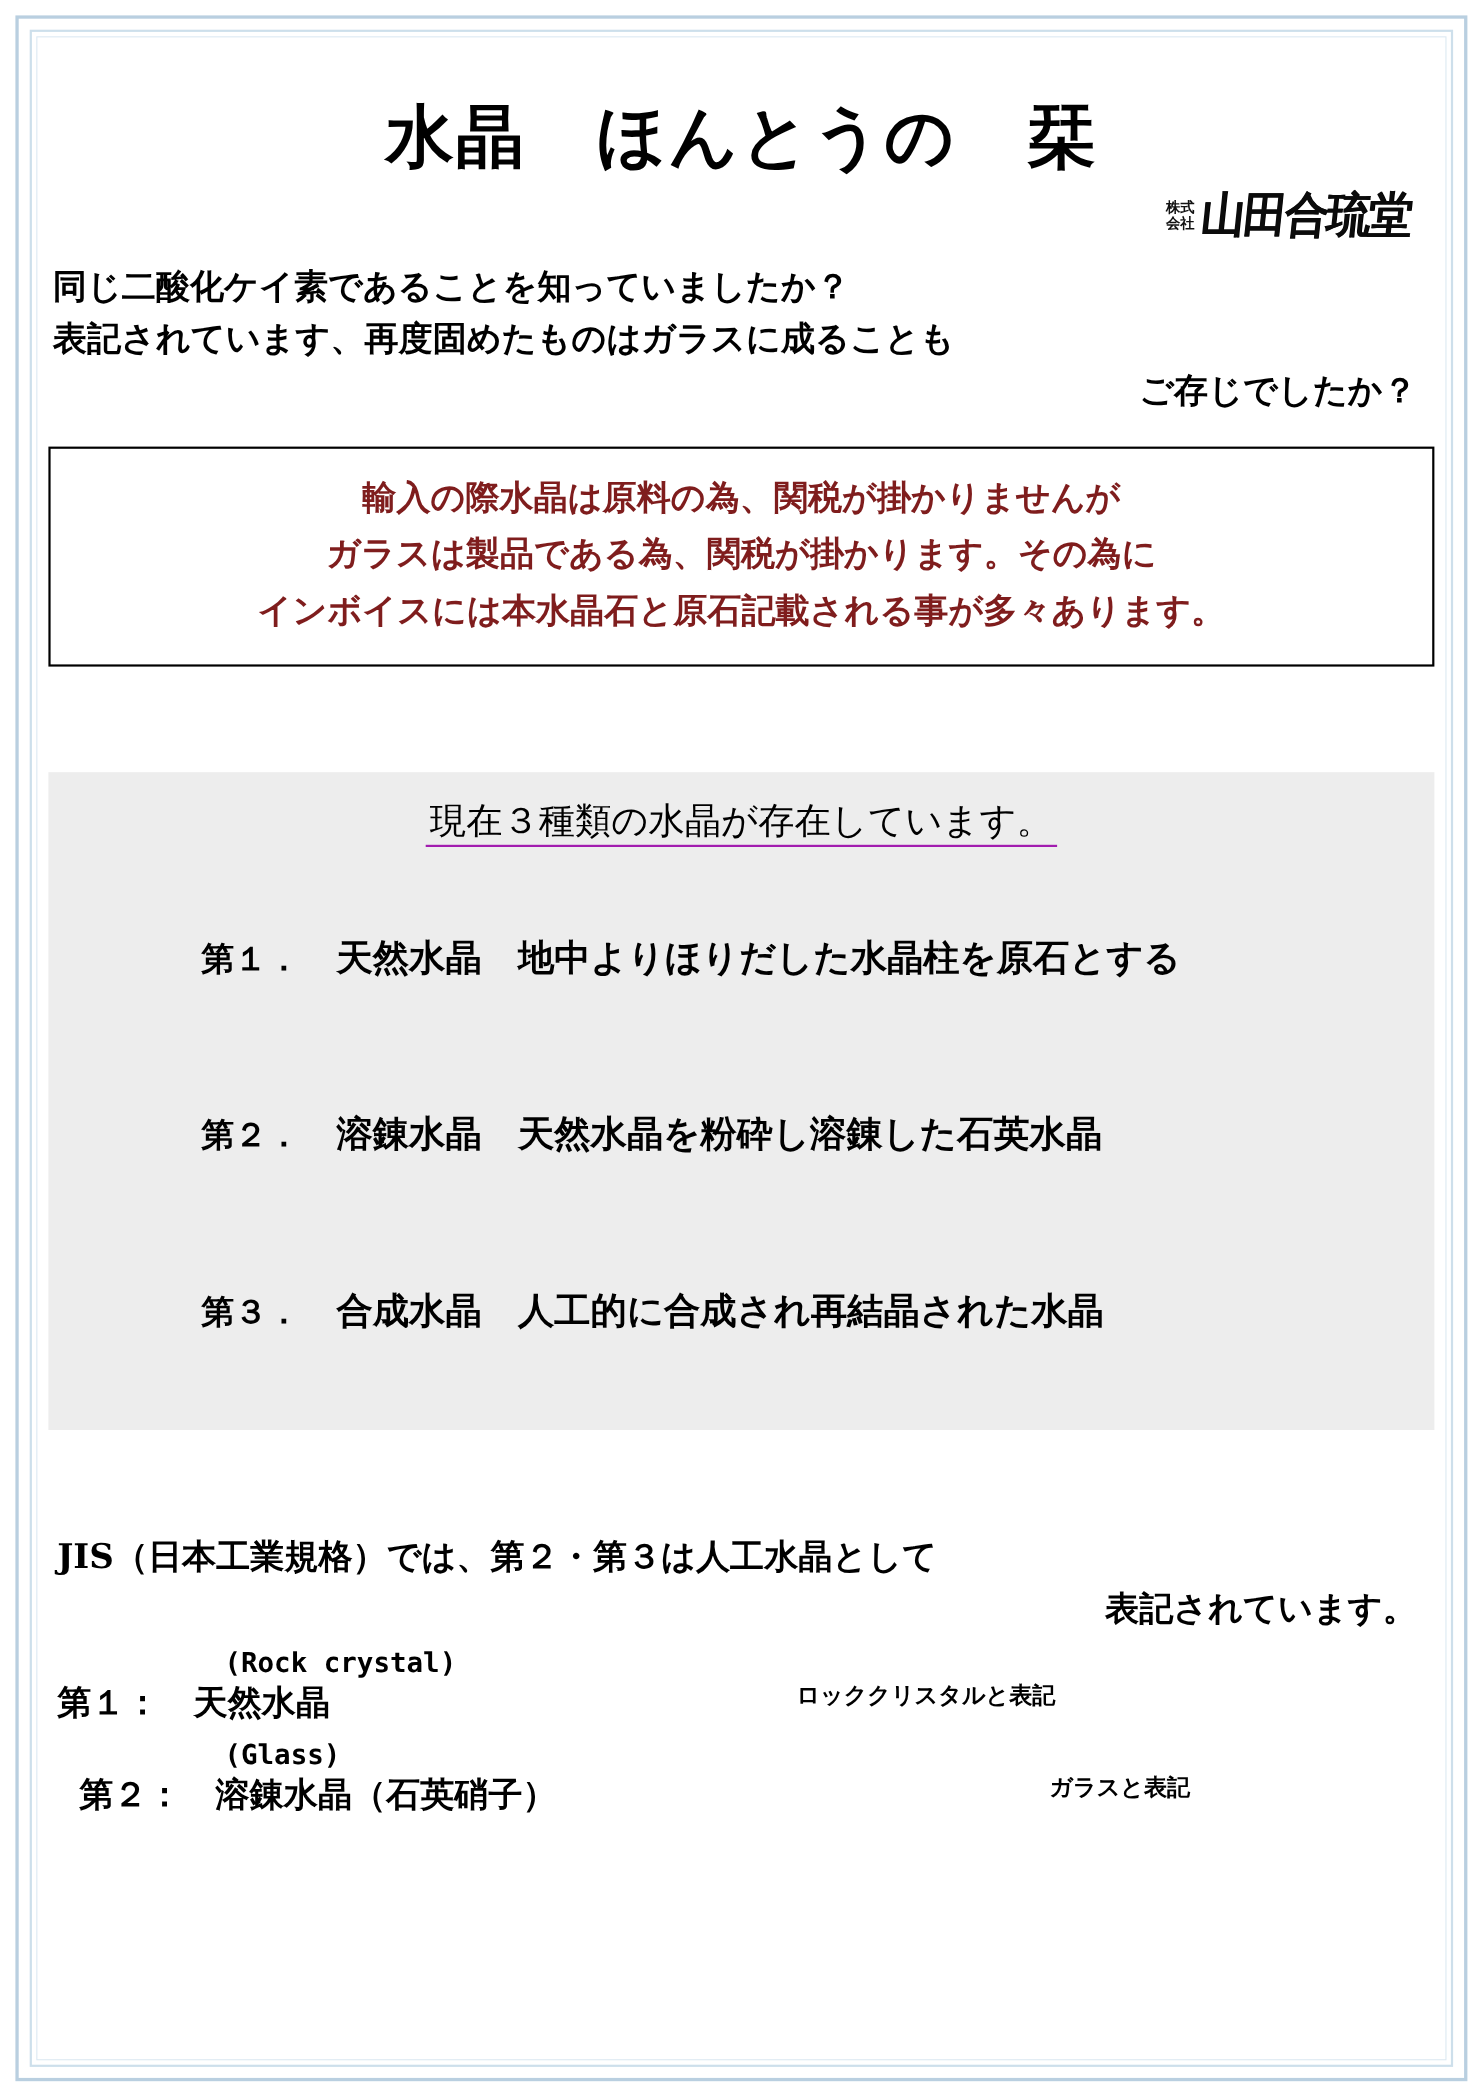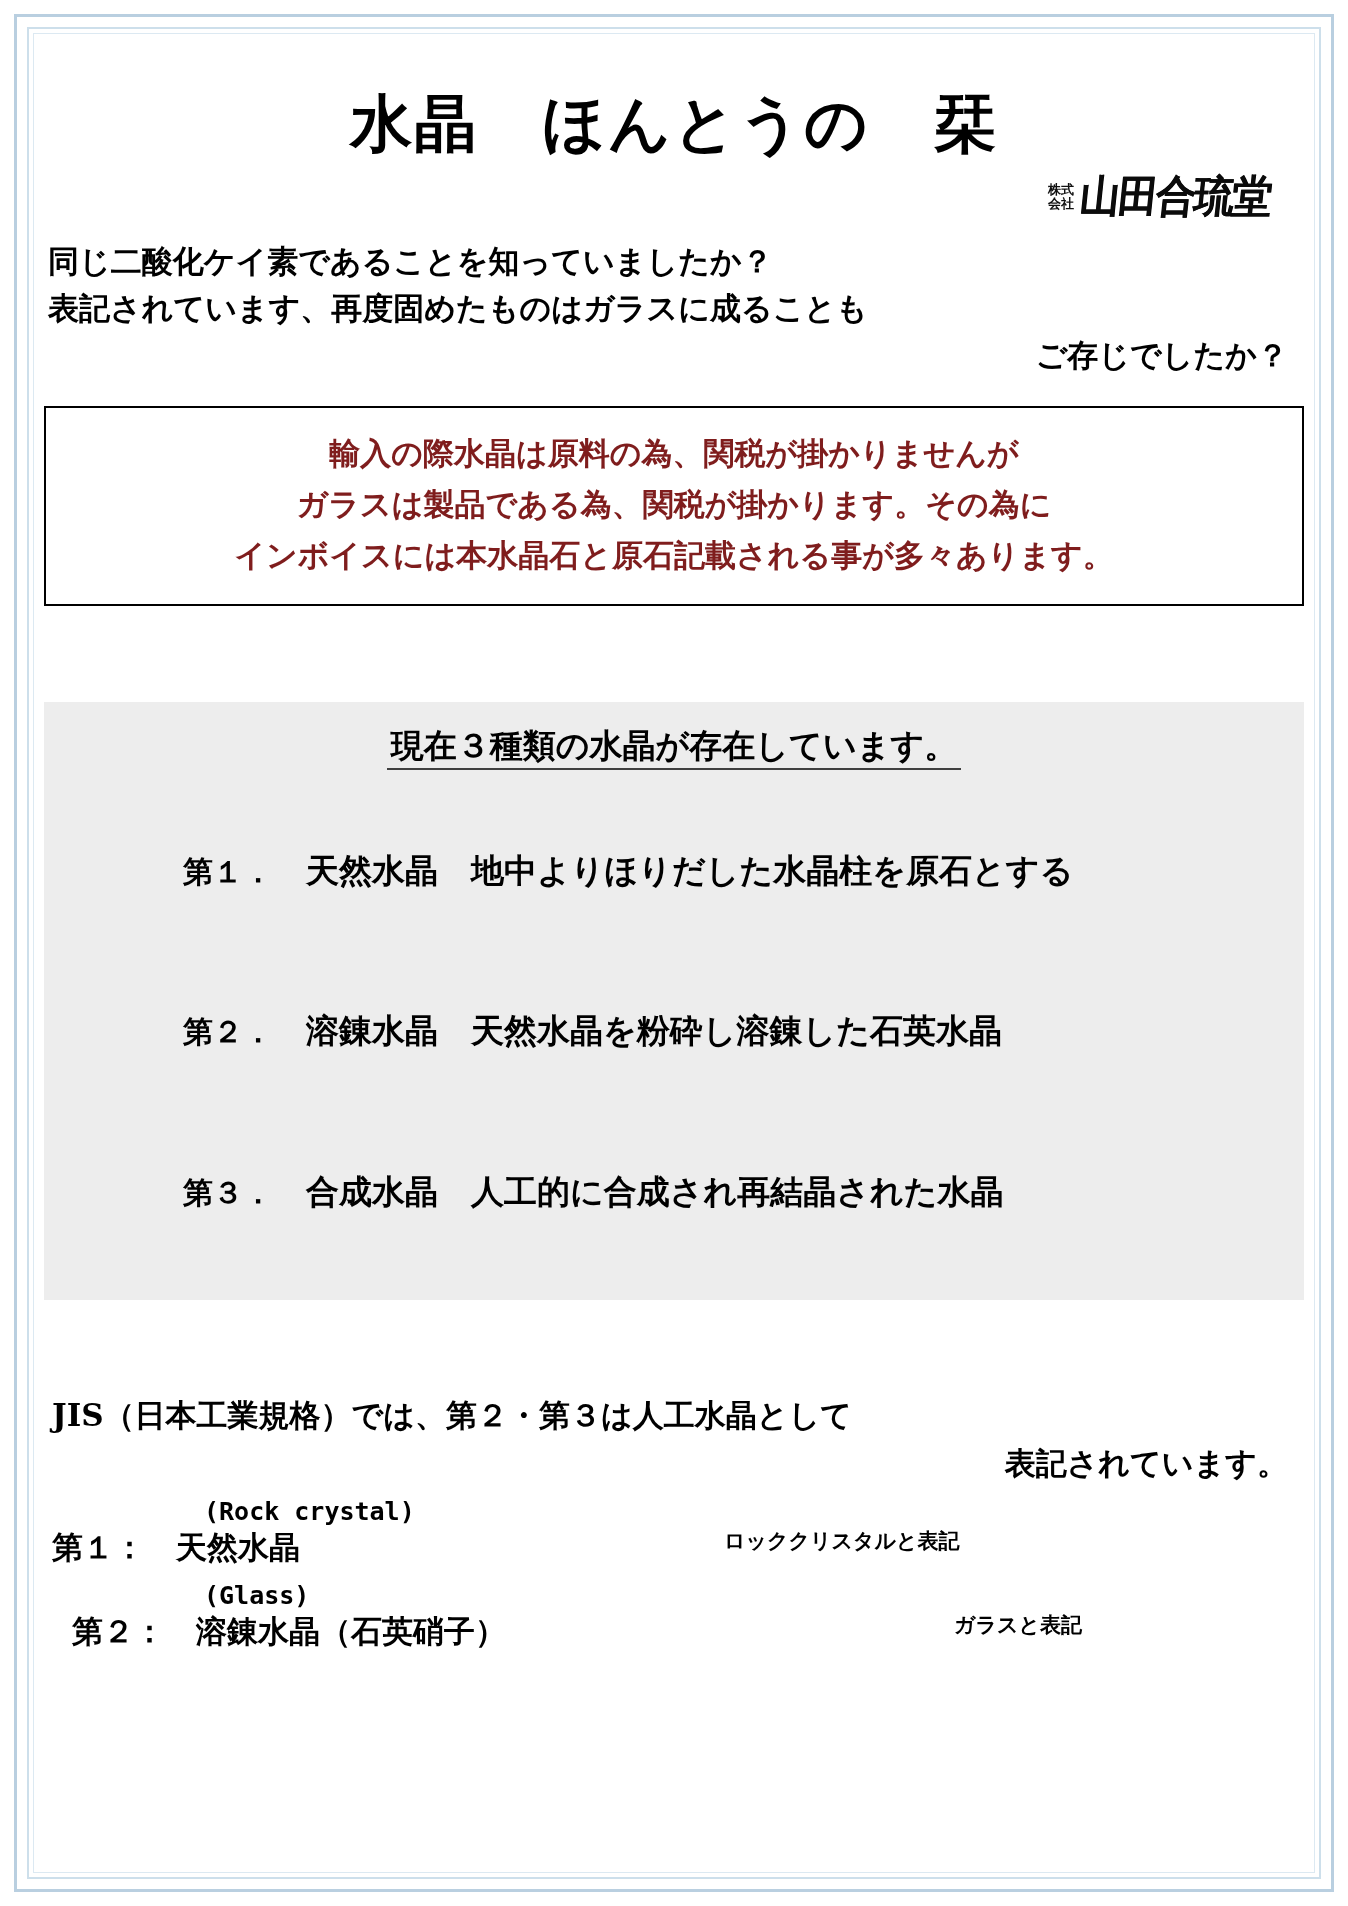--- a/index.html
+++ b/index.html
@@ -64,21 +64,21 @@
     white-space: pre;
     line-height: 1.1;
   }
 
   
   .logo-row {
     display: flex;
     justify-content: flex-end;
     align-items: flex-end;
     margin-top: 18px;
-    margin-right: 34px;
+    margin-right: 22px;
   }
   .logo-kabushiki {
     font-family: "DejaVu Serif", "Liberation Serif", serif;
     font-size: 13px;
     line-height: 1.05;
     font-weight: bold;
     text-align: center;
     margin-right: 6px;
     margin-bottom: 6px;
     white-space: pre-line;
@@ -129,24 +129,24 @@
 
   
   .shaded {
     margin-top: 96px;
     background: #ededed;
     padding: 24px 10px 28px 10px;
   }
   .shaded-head {
     text-align: center;
     font-family: "DejaVu Serif", "Liberation Serif", serif;
-    font-weight: bold;
+    font-weight: normal;
     font-size: 33px;
     color: #000;
-    border-bottom: 2px solid #404040;
+    border-bottom: 2px solid #a21caf;
     display: inline-block;
     padding: 0 4px 3px 4px;
     line-height: 1.2;
   }
   .shaded-head-wrap { text-align: center; }
   .kind-list {
     margin-top: 20px;
     padding-left: 14px;
   }
   .kind-row {

